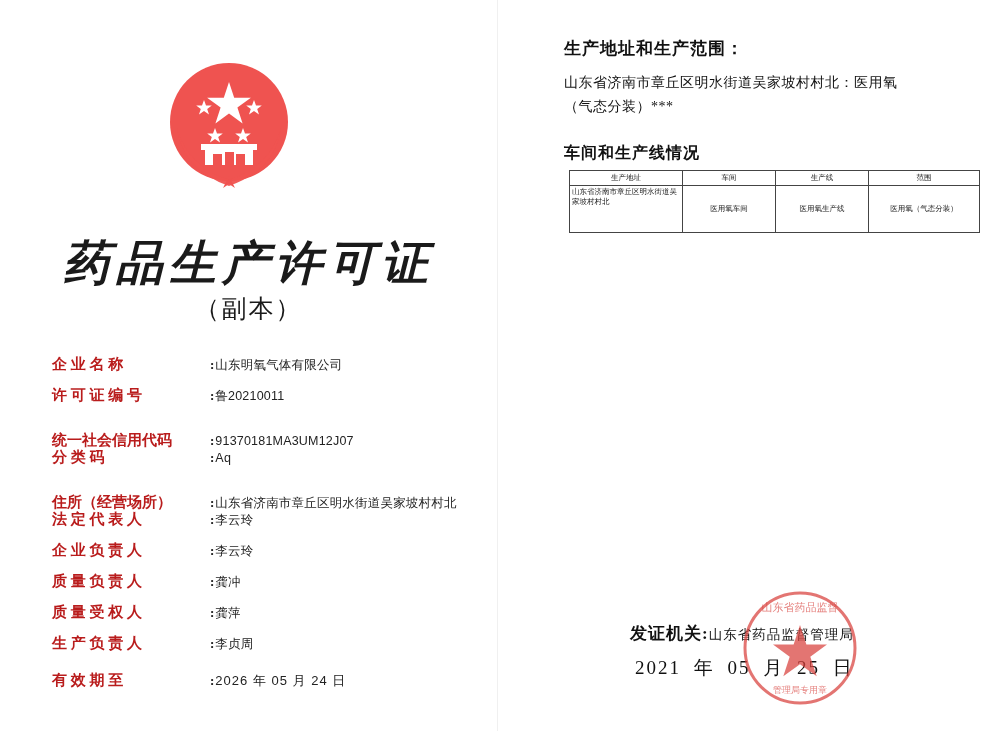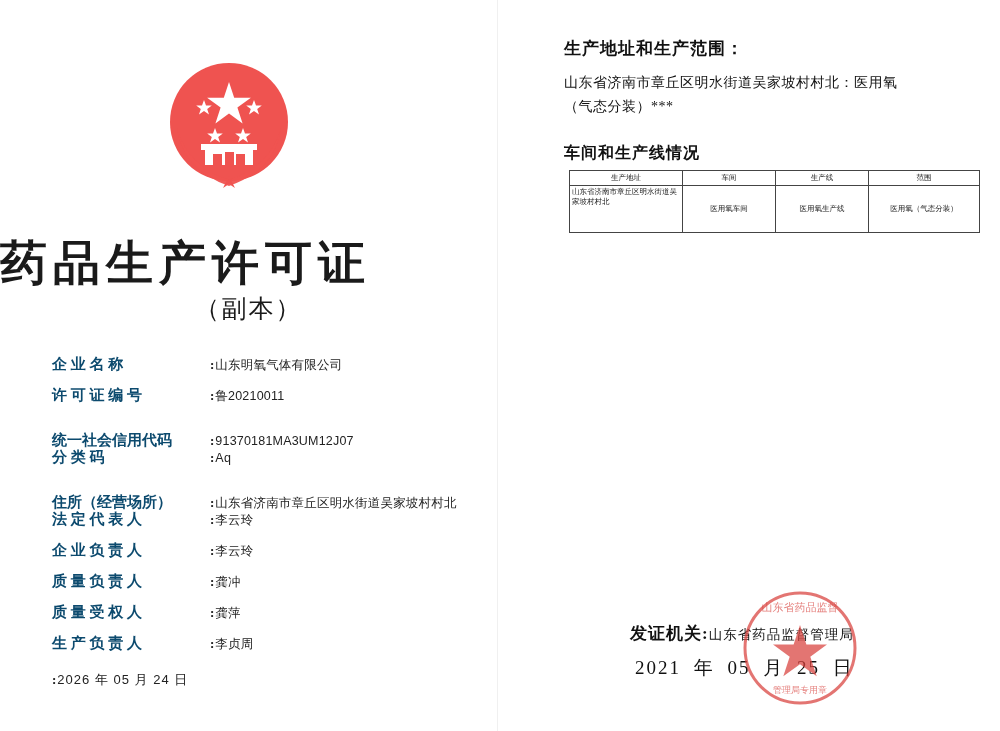--- a/index.html
+++ b/index.html
@@ -45,26 +45,27 @@
     width: 132px;
     height: 160px;
   }
   .emblem svg { display: block; }
 
   .cert-title {
     position: absolute;
     left: 0;
     top: 232px;
     width: 497px;
-    text-align: left;
+    text-align: center;
     font-family: "Liberation Serif", serif;
     font-weight: bold;
     font-size: 47px;
     letter-spacing: 6px;
     color: #1a1a1a;
+    font-style: italic;
   }
   .cert-sub {
     position: absolute;
     left: 0;
     top: 292px;
     width: 497px;
     text-align: center;
     font-size: 25px;
     letter-spacing: 2px;
     color: #1a1a1a;
@@ -80,21 +81,21 @@
   .frow {
     display: flex;
     align-items: baseline;
     height: 31px;
   }
   .flabel {
     width: 158px;
     font-size: 15px;
     font-weight: bold;
     letter-spacing: 0px;
-    color: #0c4a6e;
+    color: #b91c1c;
     white-space: nowrap;
     display: flex;
     justify-content: space-between;
   }
   .flabel.tight { letter-spacing: 0; display:block;margin-top:14px; }
   .fcolon {
     font-size: 13px;
     font-weight: bold;
     margin: 0 1px 0 0;
   }
@@ -295,20 +296,21 @@
         <div class="fvalue">龚萍</div>
       </div>
 
       <div class="frow">
         <div class="flabel">生 产 负 责 人</div>
         <div class="fcolon">:</div>
         <div class="fvalue">李贞周</div>
       </div>
 
       <div class="frow valid" style="margin-top:6px;">
+        <div class="flabel">有 效 期 至</div>
         <div class="fcolon">:</div>
         <div class="fvalue">2026 年  05 月 24 日</div>
       </div>
 
     </div>
   </div>
 
   <div class="right">
 
     <div class="r-heading">生产地址和生产范围：</div>

